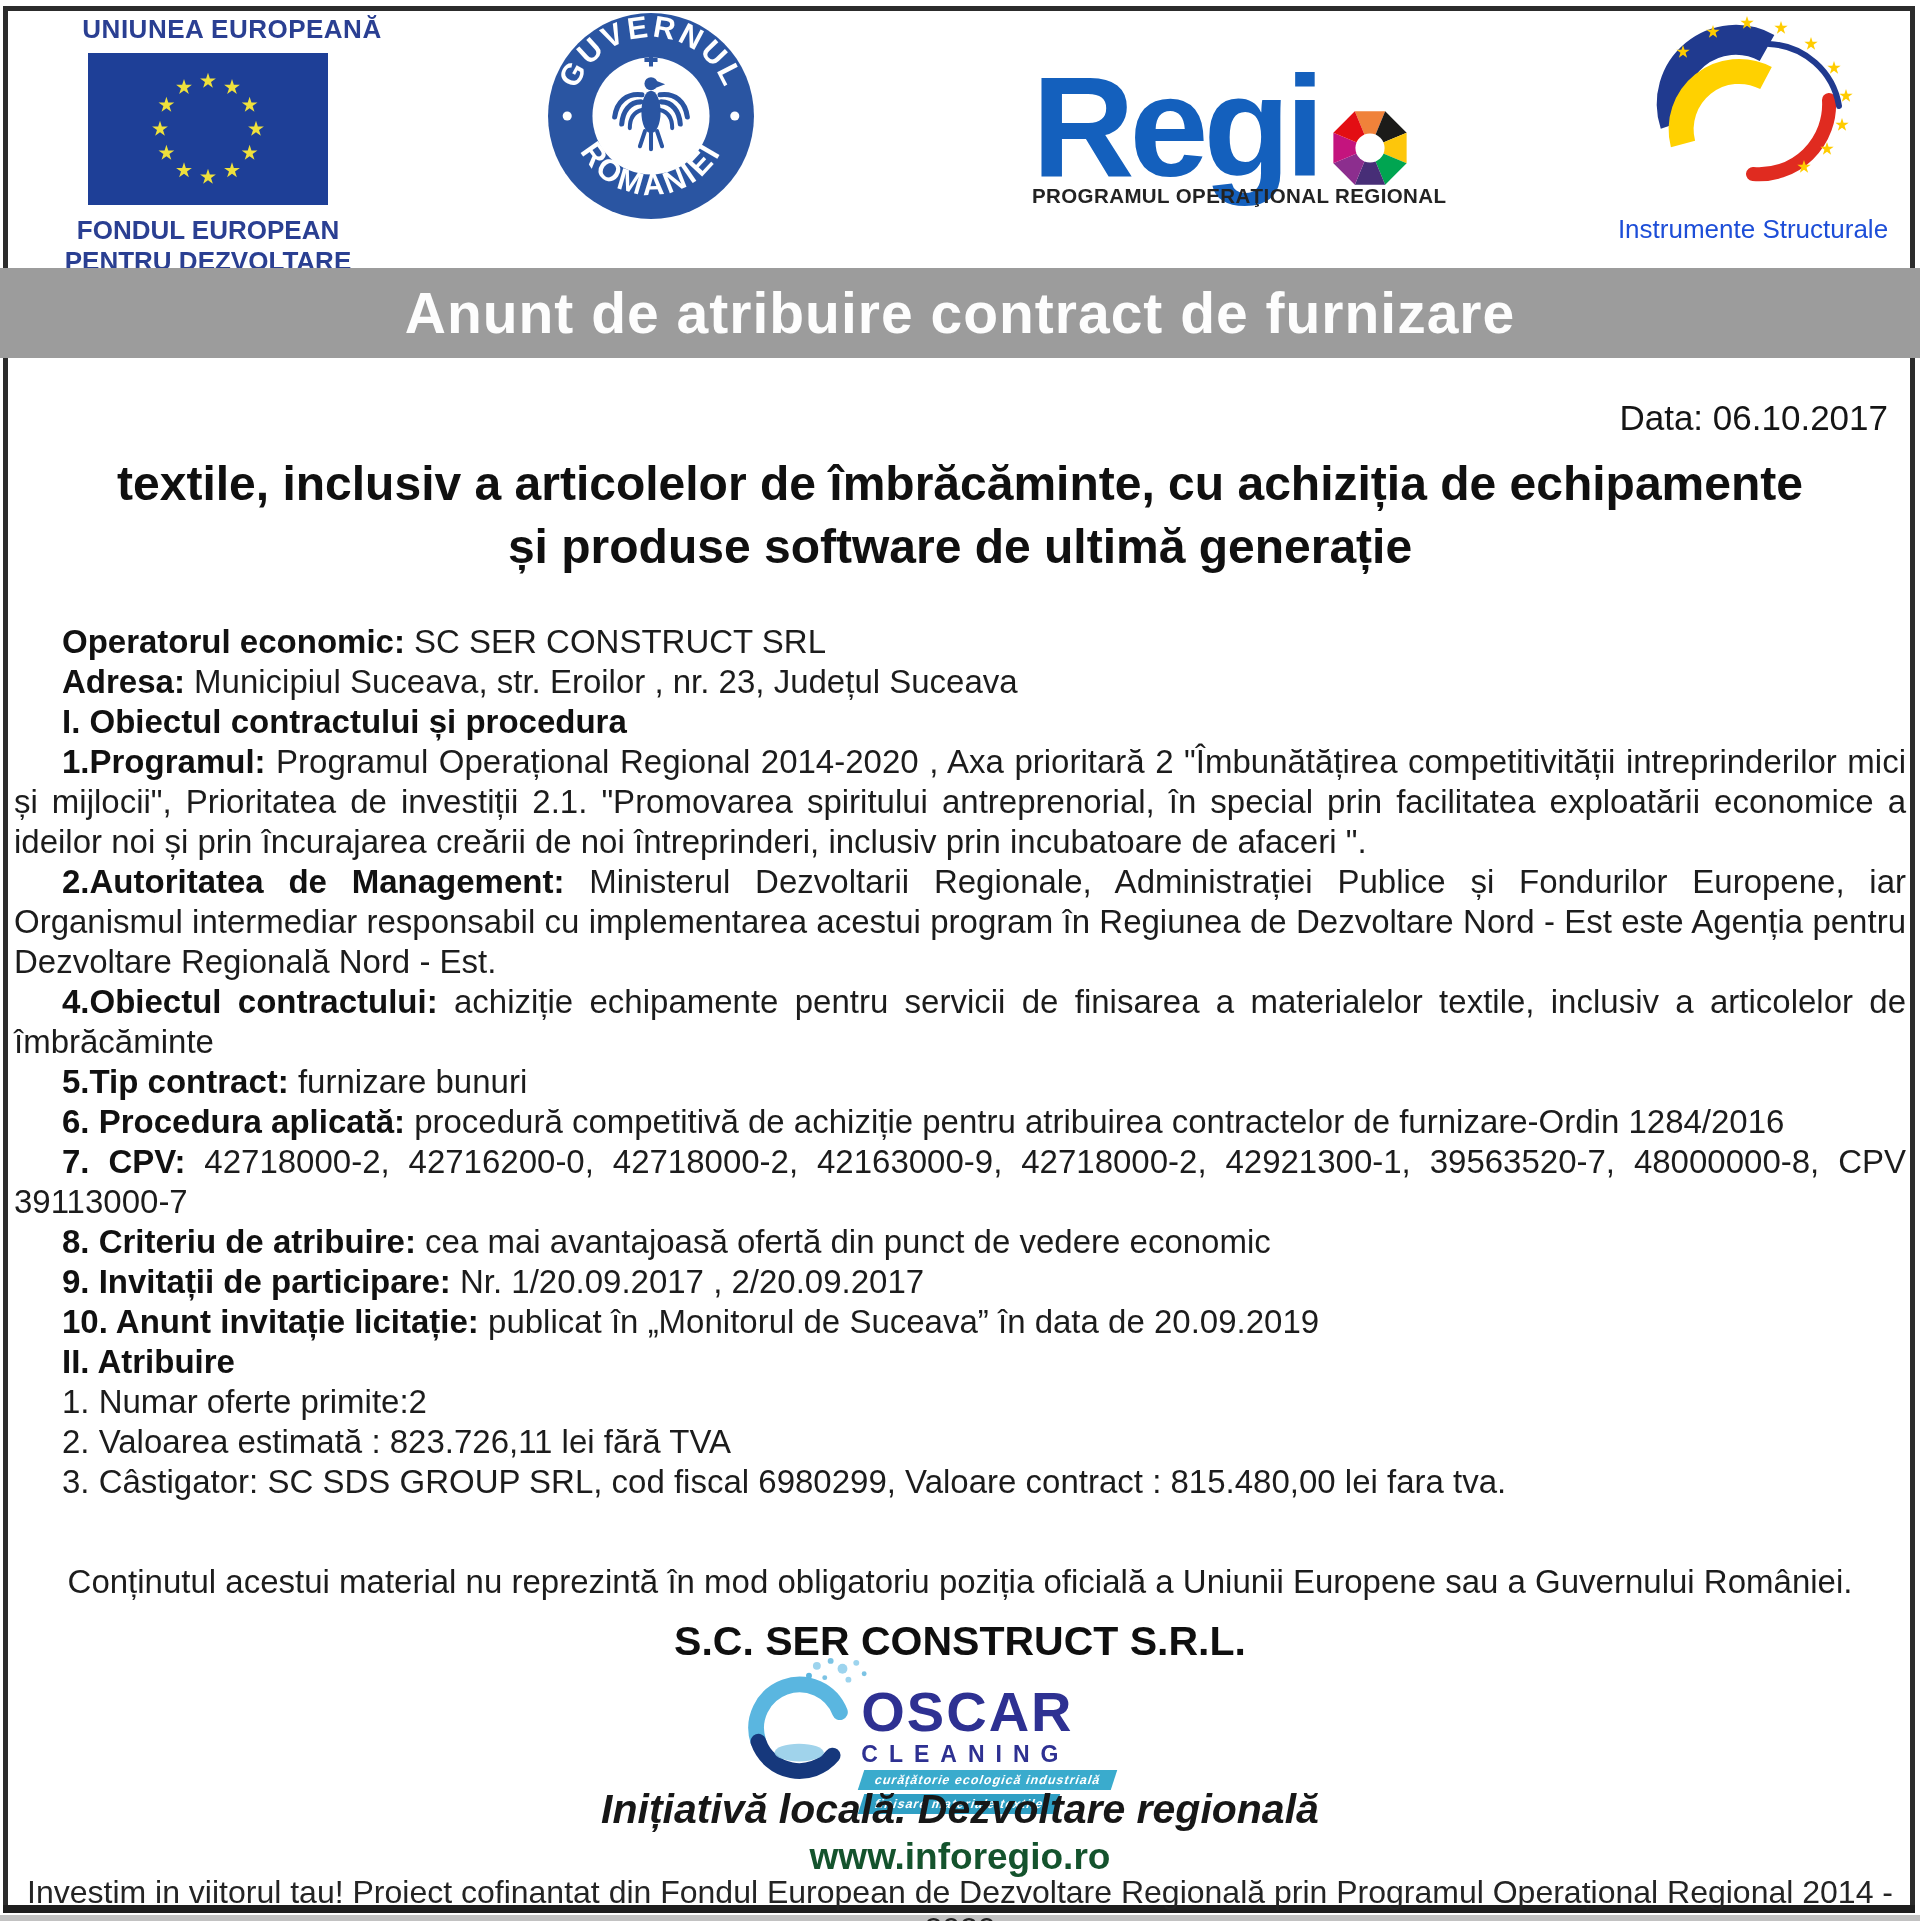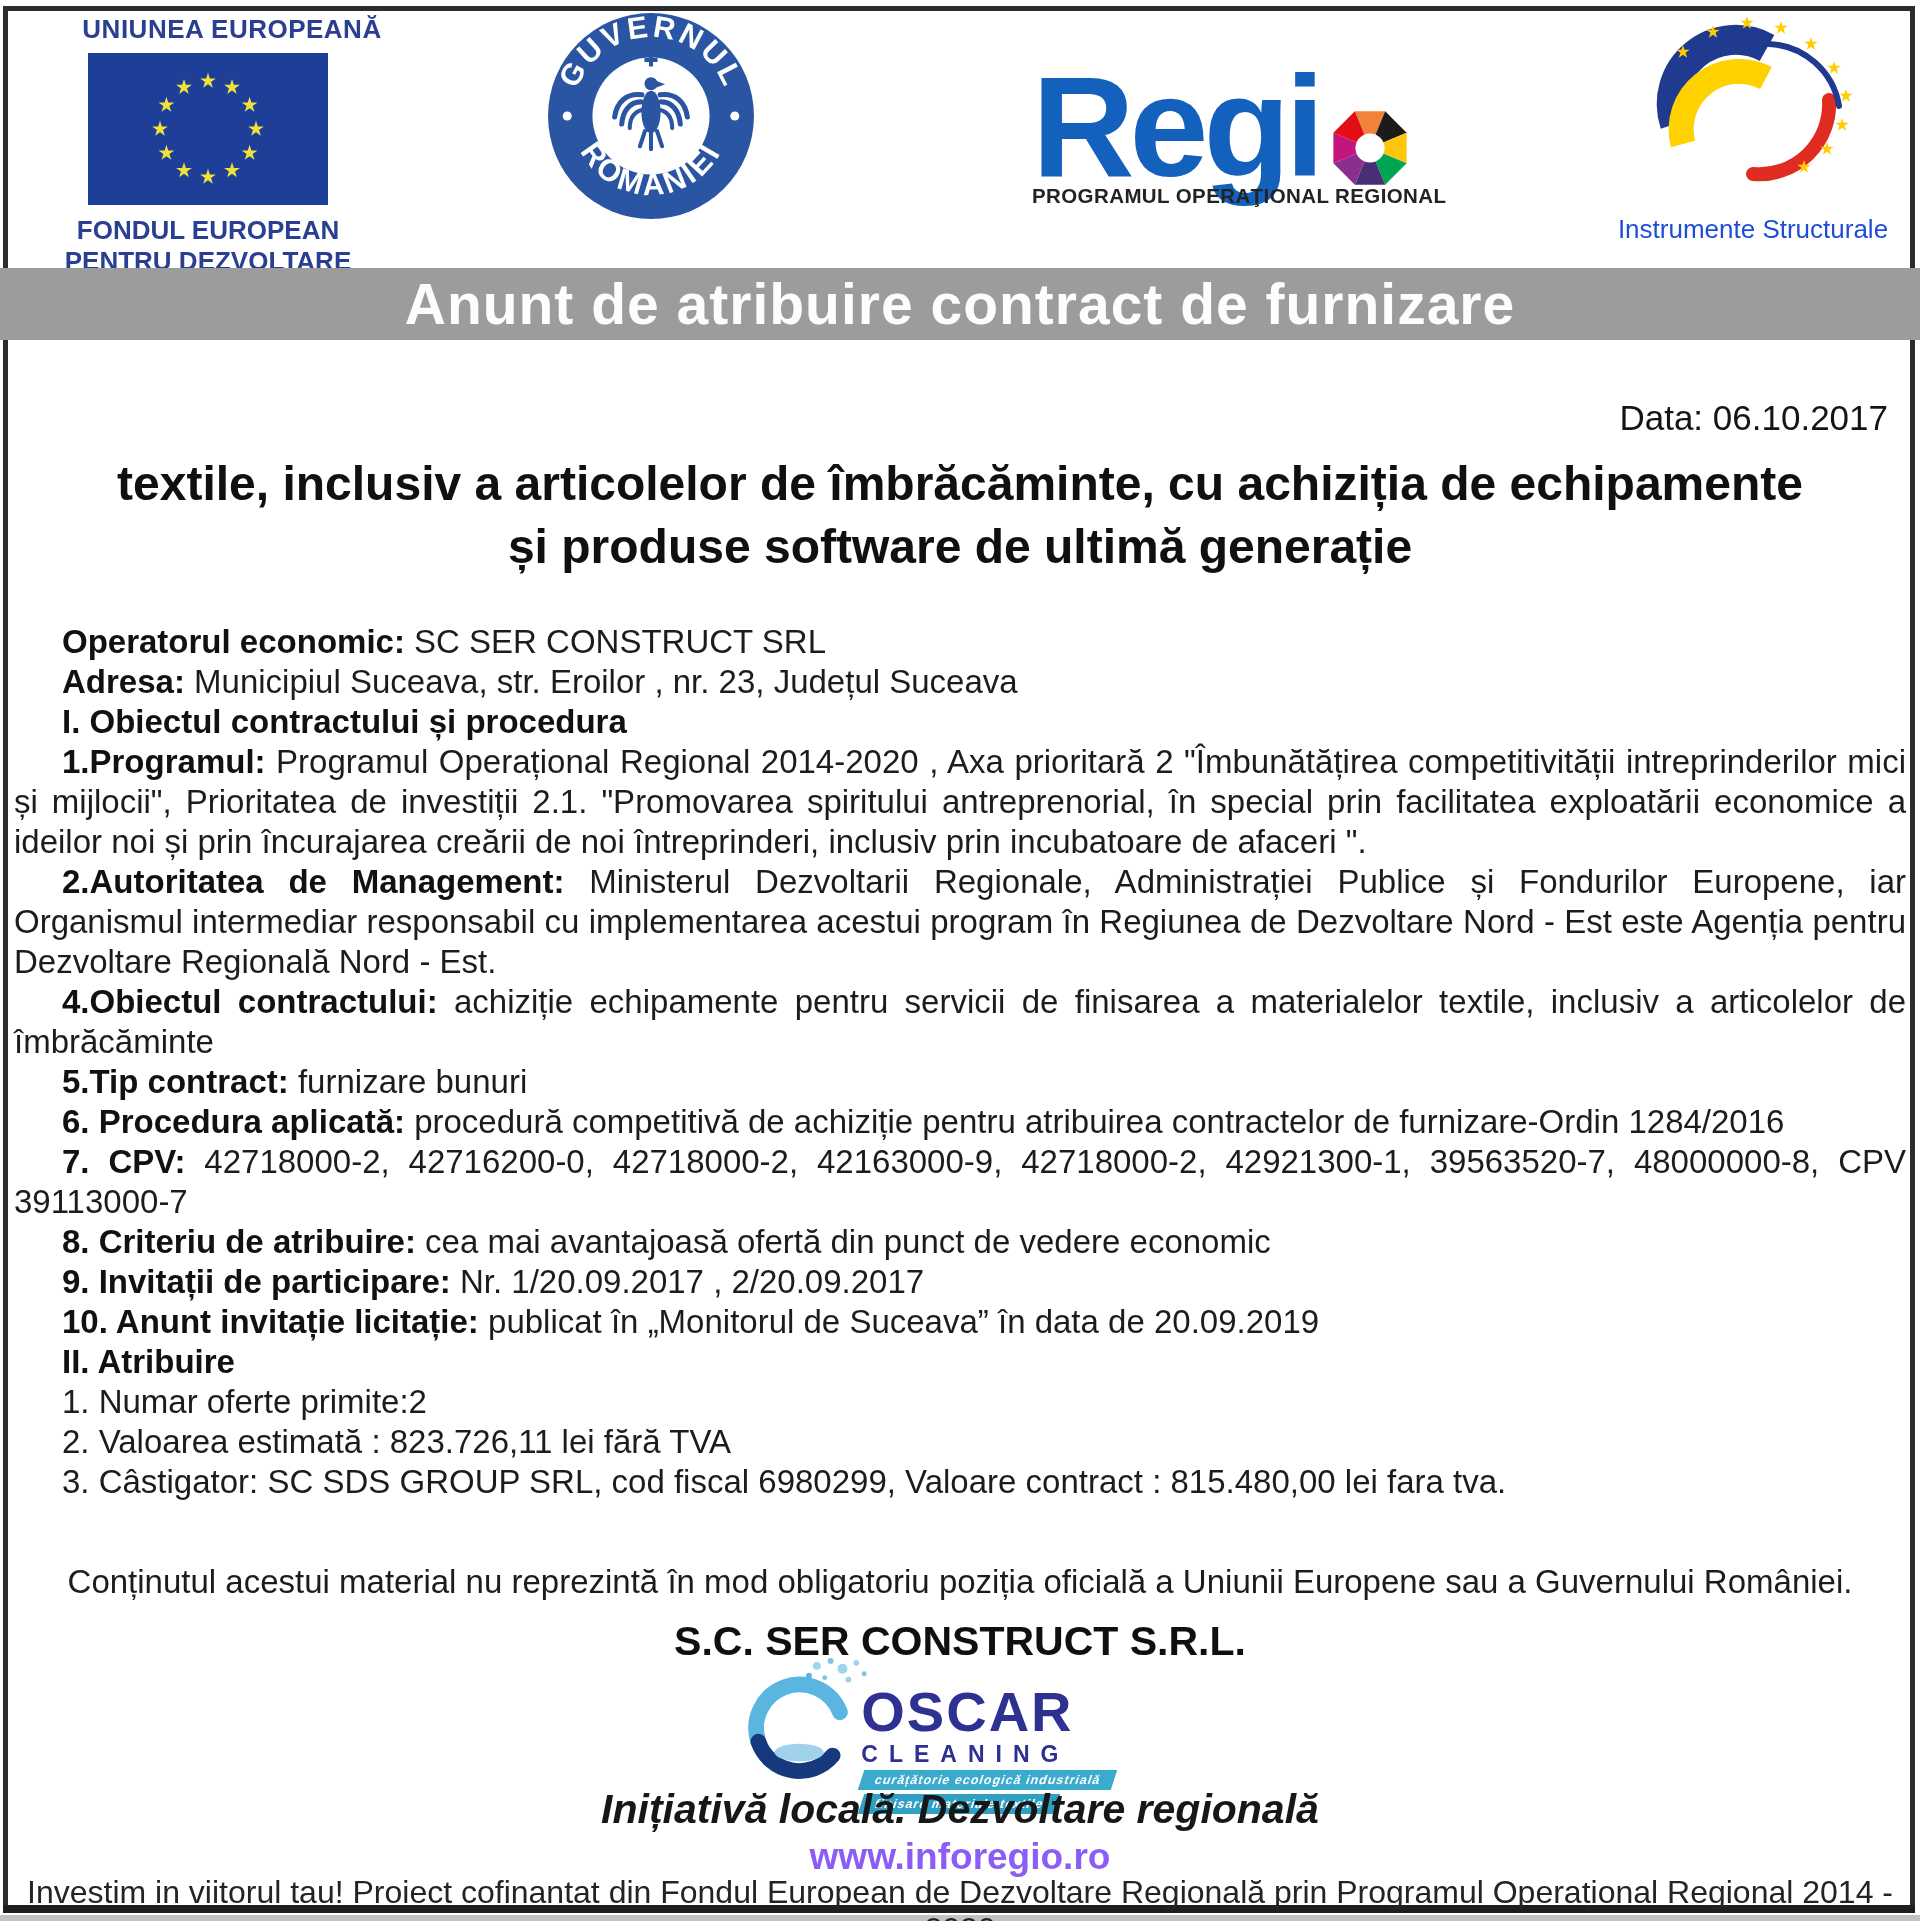--- a/index.html
+++ b/index.html
@@ -26,21 +26,21 @@
   .regio-word{font-size:142px;line-height:1;font-weight:bold;color:#1460bd;letter-spacing:-5px;}
   .regio-pin{margin-top:50px;margin-left:8px;}
   .regio-row2{display:flex;align-items:center;margin-top:-14px;}
   .regio-sub{font-size:20.5px;font-weight:bold;color:#232323;letter-spacing:.4px;white-space:nowrap;}
   .regio-bar{flex:1;height:13px;background:#1460bd;margin-left:12px;}
 
   .hdr-instr{position:absolute;left:1598px;top:12px;width:310px;text-align:center;}
   .instr-text{font-size:26px;color:#1d4ed8;line-height:31px;margin-top:18px;}
 
   
-  .banner{position:absolute;left:0;right:0;top:268px;height:72px;background:#9c9c9c;z-index:5;
+  .banner{position:absolute;left:0;right:0;top:268px;height:90px;background:#9c9c9c;z-index:5;
           display:flex;align-items:center;justify-content:center;}
   .banner-text{font-size:57px;font-weight:bold;color:#fdfdfd;letter-spacing:1px;}
 
   .dateline{position:absolute;top:398px;right:32px;font-size:35px;color:#151515;}
 
   .doc-title{position:absolute;top:452px;left:0;right:0;text-align:center;
              font-size:48px;font-weight:bold;line-height:63px;color:#101010;}
 
   .doc-body{position:absolute;top:622px;left:14px;right:14px;}
   .doc-body p{margin:0;text-indent:48px;text-align:justify;font-size:33px;line-height:40px;color:#1c1c1c;}
@@ -55,21 +55,21 @@
   .oscar-c{margin-right:-16px;}
   .oscar-texts{display:flex;flex-direction:column;align-items:flex-start;padding-top:30px;}
   .oscar-name{font-size:56px;font-weight:bold;color:#2e3192;letter-spacing:2px;line-height:1;}
   .oscar-sub{font-size:23px;font-weight:bold;color:#2e3192;letter-spacing:11px;margin-top:3px;line-height:1;}
   .ribbon{background:#3aabcd;color:#ffffff;font-size:12.5px;font-weight:bold;letter-spacing:1px;
           padding:3px 14px;transform:skewX(-18deg);margin-top:4px;white-space:nowrap;}
   .ribbon.second{background:#2f9fc4;}
 
   .tagline{position:absolute;top:1786px;left:0;right:0;text-align:center;
            font-size:41px;font-weight:bold;font-style:italic;color:#171717;}
-  .website{position:absolute;top:1836px;left:0;right:0;text-align:center;font-size:37px;font-weight:bold;color:#8b5cf6;}
+  .website{position:absolute;top:1836px;left:0;right:0;text-align:center;font-size:37px;font-weight:bold;color:#14532d;}
   .bottomline{position:absolute;top:1874px;left:20px;right:20px;text-align:center;font-size:32px;color:#242424;}
 </style>
 </head>
 <body>
 
 <div class="page">
 
   <div class="b-top"></div>
   <div class="b-left"></div>
   <div class="b-right"></div>

